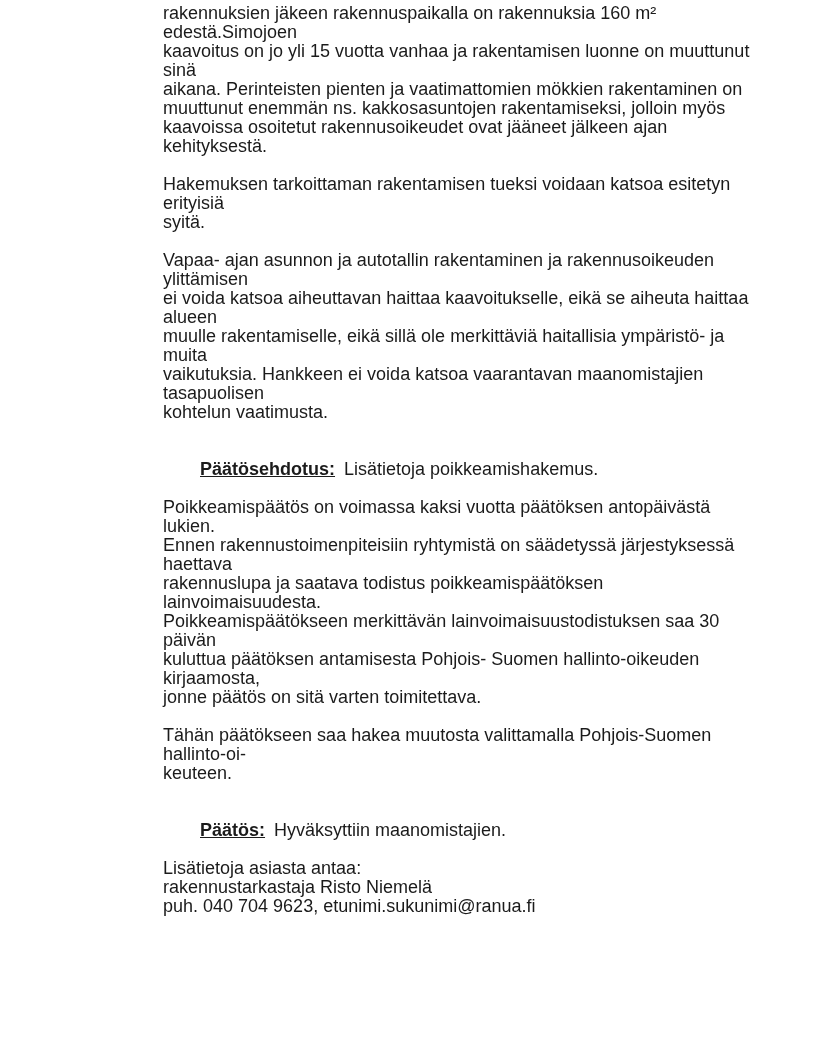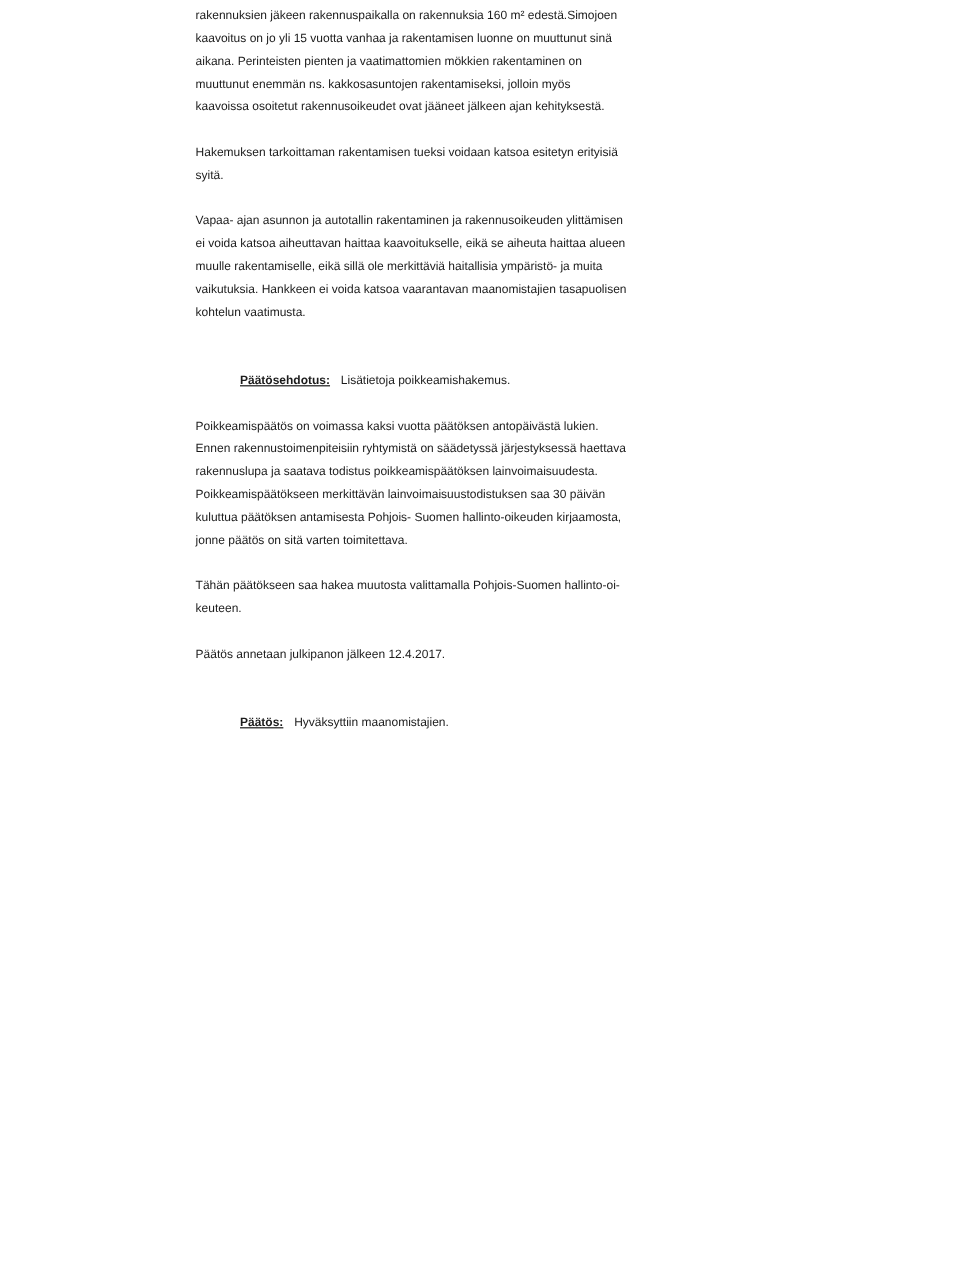--- a/index.html
+++ b/index.html
@@ -3,21 +3,21 @@
 <meta charset="utf-8">
 <style>
   html, body { margin: 0; padding: 0; background: #ffffff; }
   .page {
     position: relative;
     width: 816px;
     height: 1056px;
     background: #ffffff;
     overflow: hidden;
     font-family: "Liberation Sans", "DejaVu Sans", sans-serif;
-    font-size: 10px;
+    font-size: 18px;
     line-height: 19px;
     color: #1b1b1b;
   }
   .content {
     position: absolute;
     left: 163px;
     top: 4px;
     width: 600px;
   }
   p.para {
@@ -64,22 +64,24 @@
     <p class="para">Poikkeamispäätös on voimassa kaksi vuotta päätöksen antopäivästä lukien.
 Ennen rakennustoimenpiteisiin ryhtymistä on säädetyssä järjestyksessä haettava
 rakennuslupa ja saatava todistus poikkeamispäätöksen lainvoimaisuudesta.
 Poikkeamispäätökseen merkittävän lainvoimaisuustodistuksen saa 30 päivän
 kuluttua päätöksen antamisesta Pohjois- Suomen hallinto-oikeuden kirjaamosta,
 jonne päätös on sitä varten toimitettava.</p>
 
     <p class="para">Tähän päätökseen saa hakea muutosta valittamalla Pohjois-Suomen hallinto-oi-
 keuteen.</p>
 
-    <p class="para">Päätös annetaan julkipanon jälkeen 12.4.2017.</p>
 
 
     <p class="para">
       <span class="label">Päätös:</span><span>Hyväksyttiin maanomistajien.</span>
     </p>
 
+    <p class="para contact">Lisätietoja asiasta antaa:
+rakennustarkastaja Risto Niemelä
+puh. 040 704 9623, etunimi.sukunimi@ranua.fi</p>
 
   </div>
 </div>
 
 </body></html>

